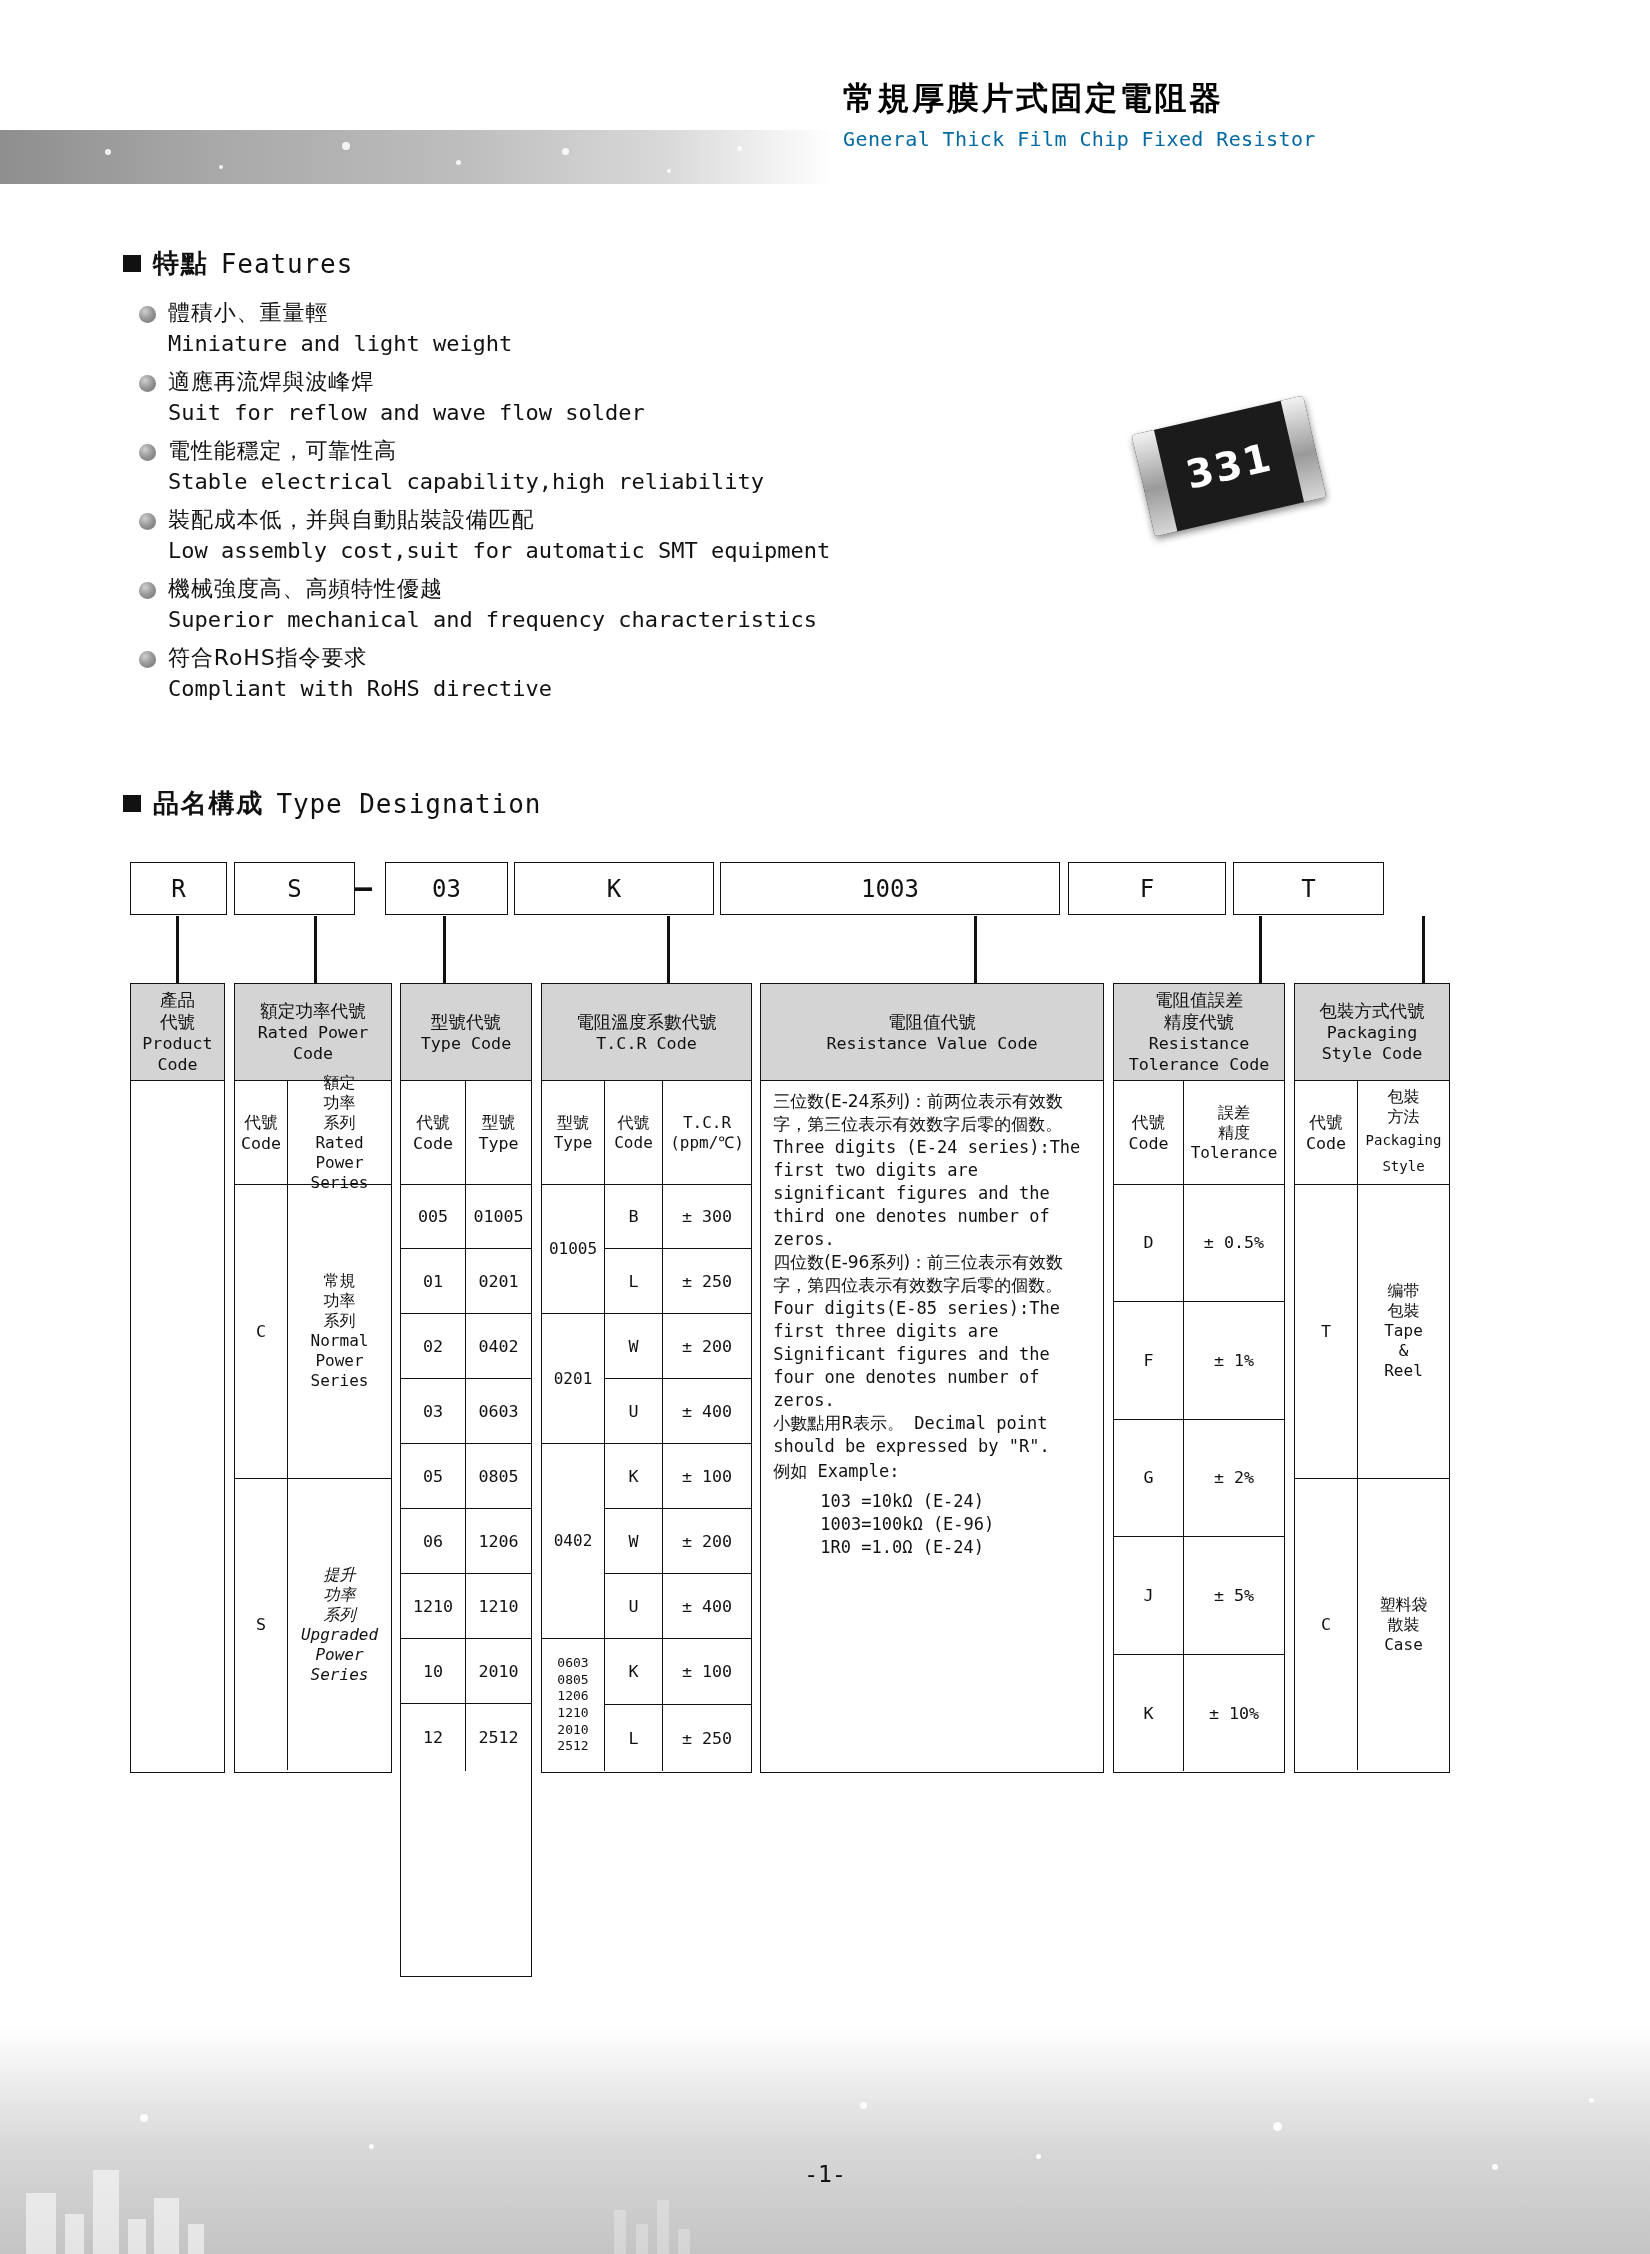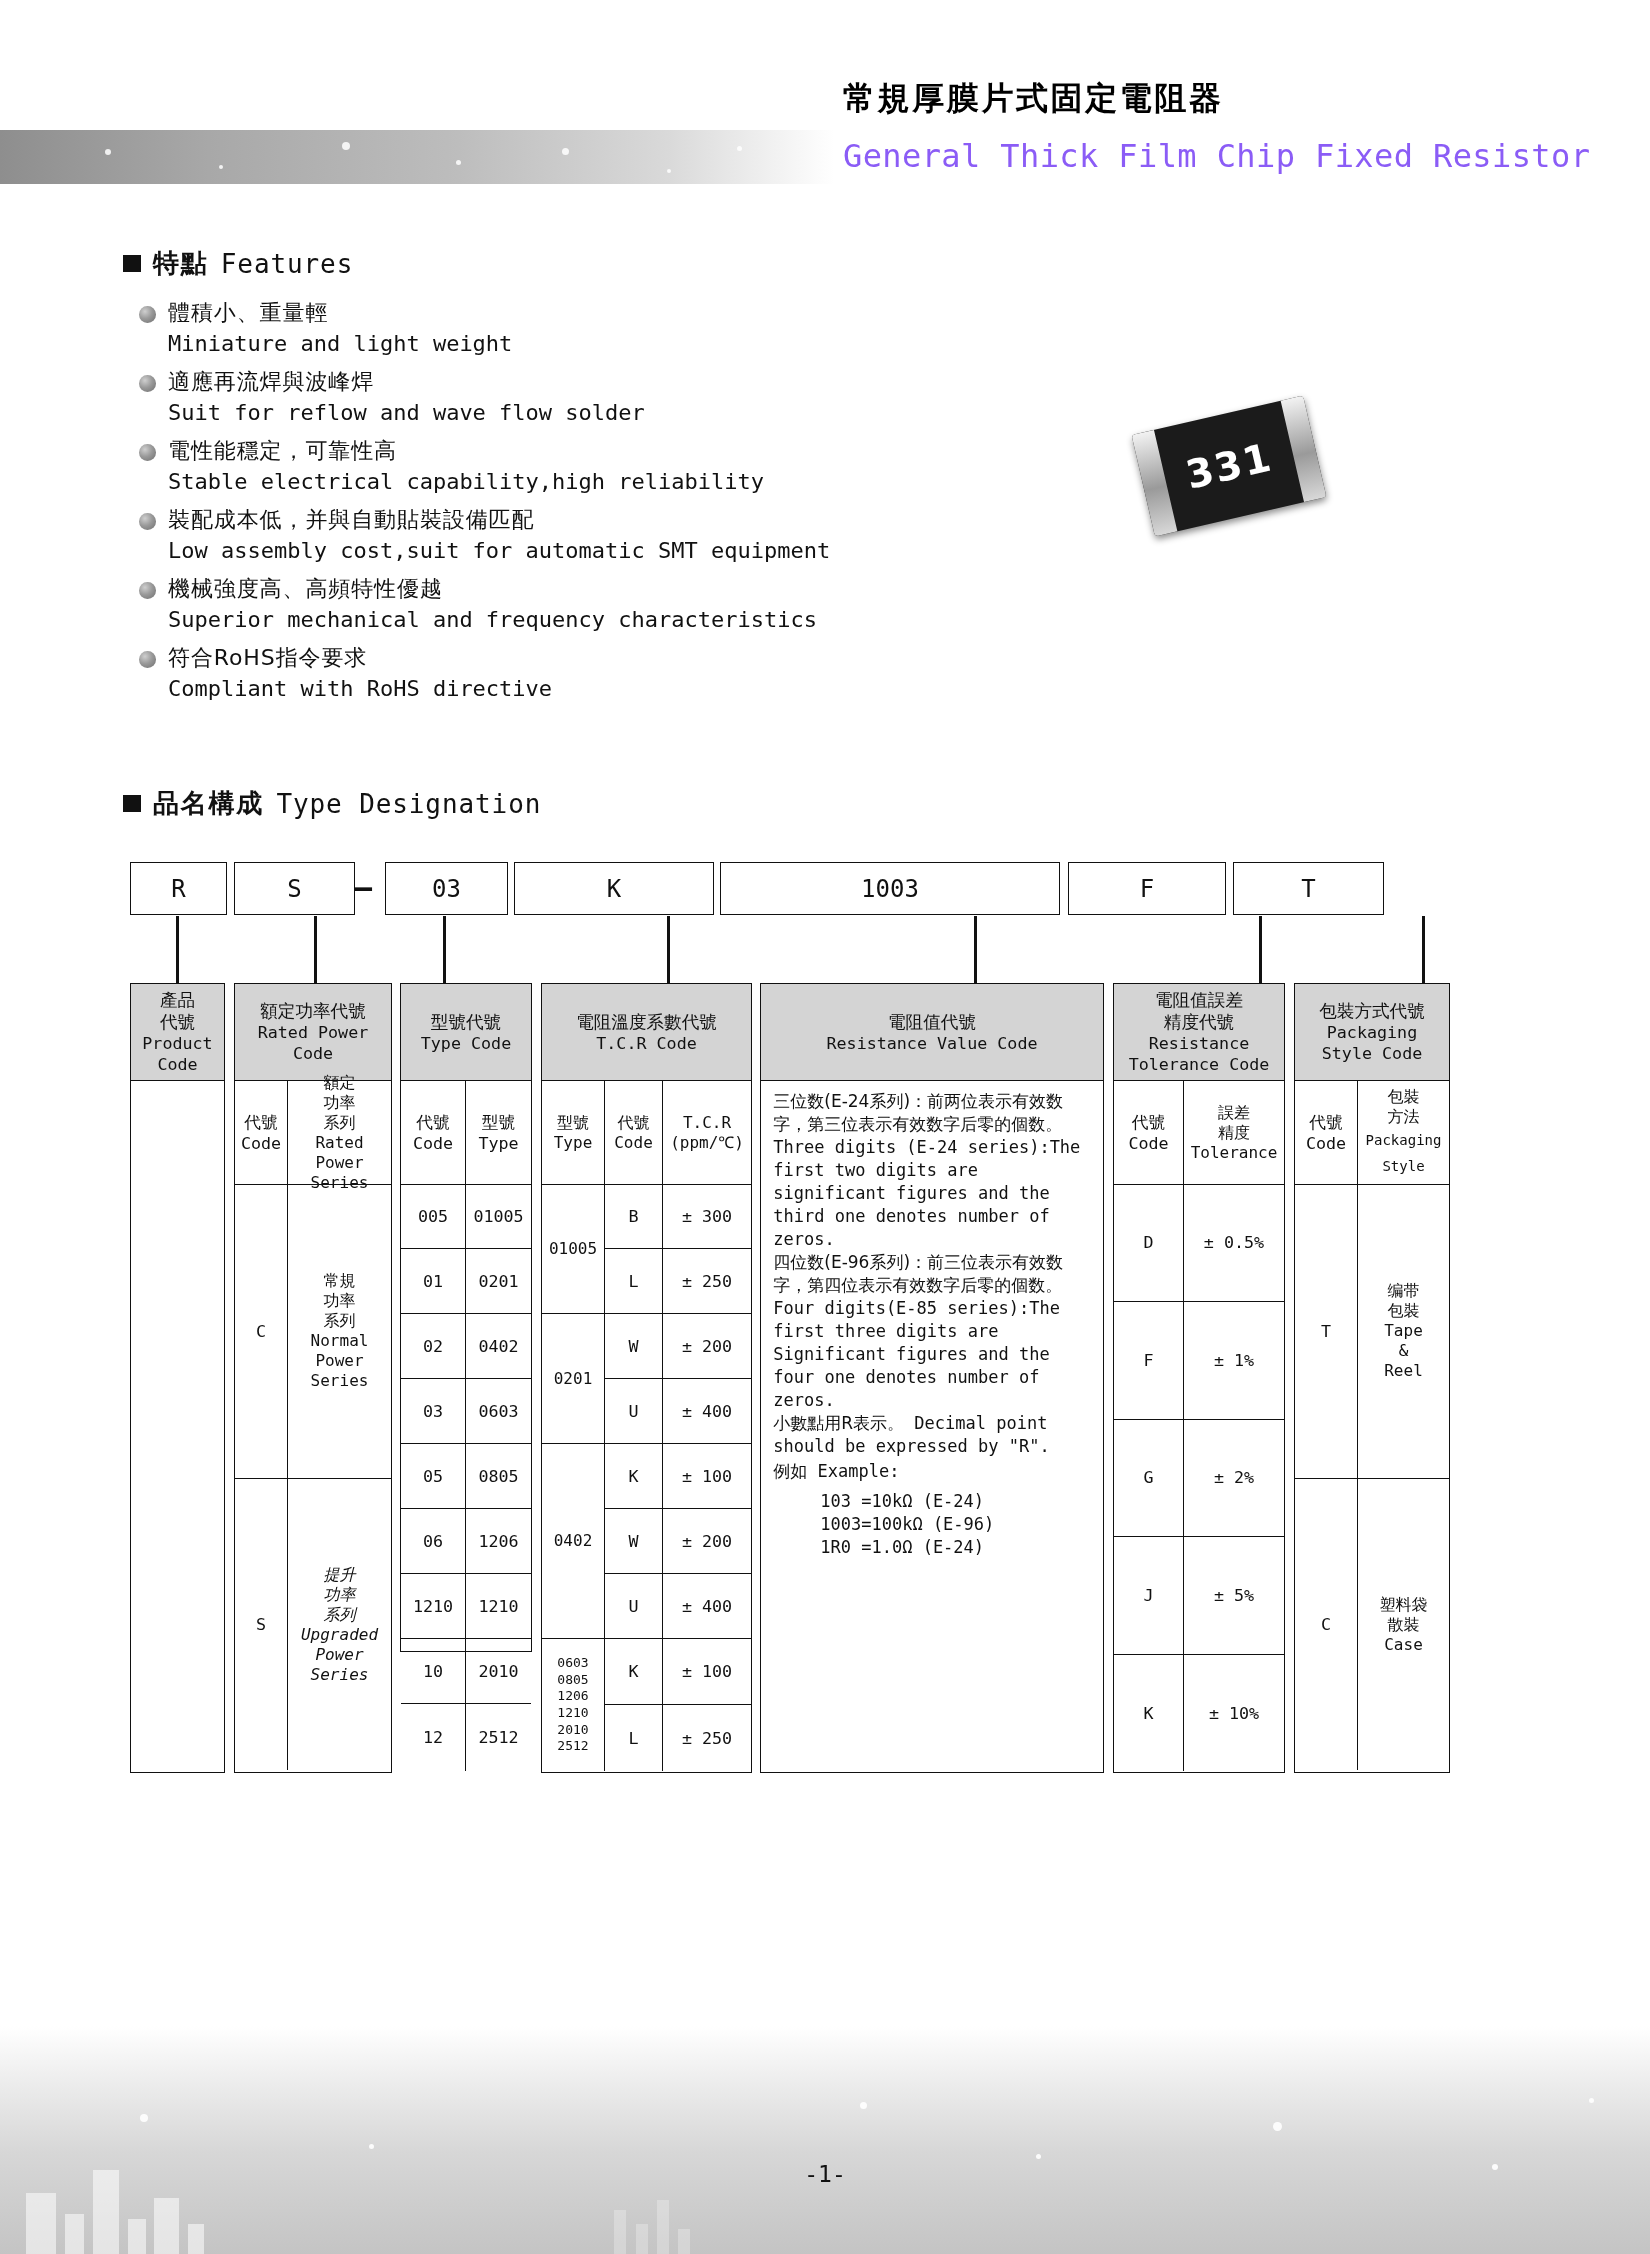--- a/index.html
+++ b/index.html
@@ -22,21 +22,21 @@
   }
   
   .hdr{
     position:absolute;left:843px;top:77px;width:790px;text-align:left;
   }
   .hdr .cn{
     font-family:"DejaVu Sans","Liberation Sans",sans-serif;
     font-weight:bold;font-size:32px;letter-spacing:2.6px;color:#000;
   }
   .hdr .en{
-    font-size:32px;margin-top:16px;color:#8b5cf6;letter-spacing:0.4px;
+    font-size:20px;margin-top:6px;color:#0369a1;letter-spacing:0.4px;
   }
   
   .sec-head{position:absolute;display:flex;align-items:center;gap:12.3px;}
   .sec-head .sq{width:17.6px;height:17.6px;background:#111;display:inline-block;}
   .sec-head .t-cn{
     font-family:"DejaVu Sans","Liberation Sans",sans-serif;
     font-size:26px;font-weight:bold;letter-spacing:1.8px;
   }
   .sec-head .t-en{font-size:26px;letter-spacing:0.9px;}
   #features-head{left:123px;top:246px;}
@@ -278,21 +278,21 @@
         <div class="cn">提升</div>
         <div class="cn">功率</div>
         <div class="cn">系列</div>
         <div>Upgraded</div>
         <div>Power</div>
         <div>Series</div>
       </div>
     </div>
   </div>
 
-  <div class="col" style="left:270px;top:0px;width:132px;height:669px;">
+  <div class="col" style="left:270px;top:0px;width:132px;height:994px;">
     <div class="colhead" style="height:97px;">
       <div class="cn">型號代號</div>
       <div class="en">Type Code</div>
     </div>
     <div style="position:absolute;left:0;top:97px;width:100%;height:104px;box-sizing:border-box;border-bottom:1.8px solid #111;display:flex;">
       <div class="cell br" style="width:50%;height:100%;">
         <div class="cn">代號</div>
         <div>Code</div>
       </div>
       <div class="cell" style="width:50%;height:100%;">

